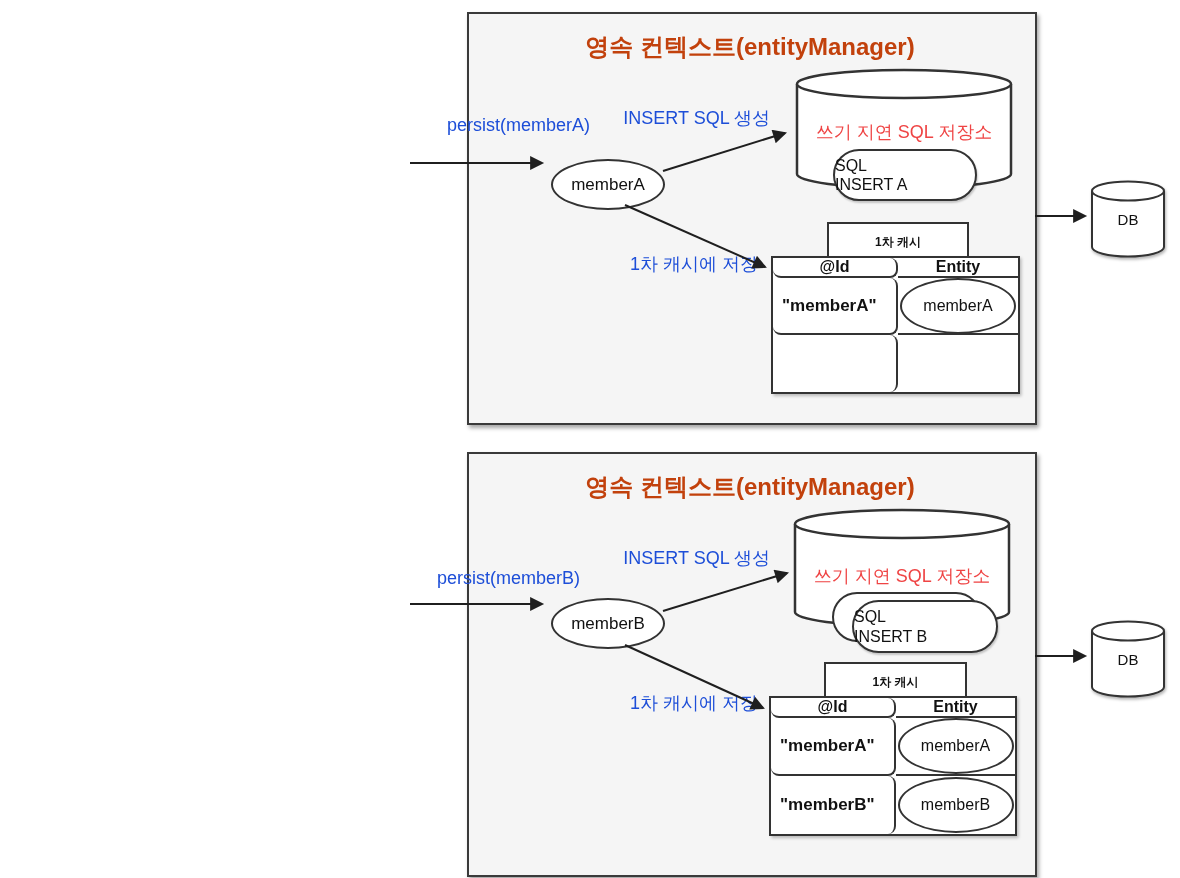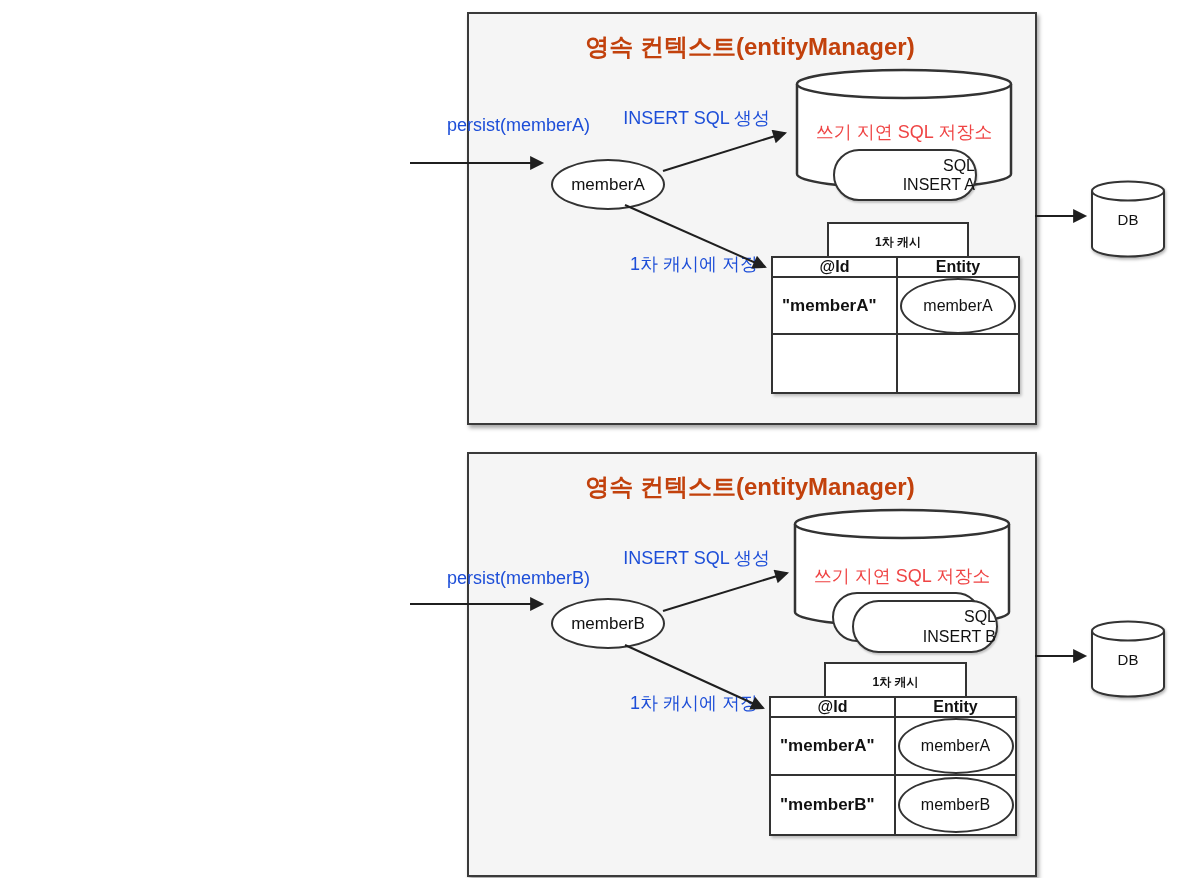--- a/index.html
+++ b/index.html
@@ -19,21 +19,21 @@
   .ptitle{
     width:100%;text-align:center;font-weight:bold;font-size:24px;color:#c2410c;
   }
   .lbl{font-size:18px;white-space:nowrap;text-align:right;color:#1d4ed8;}
   .oval{
     background:#fff;border:2px solid #333;border-radius:50%;
     display:flex;align-items:center;justify-content:center;font-size:17px;
   }
   .stadium{
     background:#fff;border:2.5px solid #333;border-radius:40px;
-    display:flex;flex-direction:column;align-items:flex-end;justify-content:center;
+    display:flex;flex-direction:column;align-items:flex-start;justify-content:center;
     font-size:16px;line-height:1.2;text-align:center;
     box-shadow:1px 2px 2px rgba(0,0,0,.2);
   }
   .stadium.back{box-shadow:none;}
   .cyl-label{
     position:absolute;left:0;width:100%;text-align:center;
     font-size:18px;white-space:nowrap;color:#ef4444;
   }
   .cache-tag{
     background:#fff;border:2px solid #333;display:flex;align-items:center;justify-content:center;
@@ -42,21 +42,21 @@
   .tbl{
     background:#fff;border:2px solid #333;display:grid;
     grid-template-columns:125px 1fr;
     box-shadow:1.5px 2px 3px rgba(0,0,0,.25);
   }
   .tbl .hc{
     font-weight:bold;font-size:16px;display:flex;align-items:center;justify-content:center;
     border-bottom:2px solid #333;
   }
   .tbl .c{display:flex;align-items:center;}
-  .tbl .colsep{border-right:2px solid #333;}
+  .tbl .colsep{border-right:2px solid #333;border-radius:8px;}
   .tbl .rowsep{border-bottom:2px solid #333;}
   .tbl .idc{font-weight:bold;font-size:17px;padding-left:9px;}
   .tbl .enc{justify-content:center;}
   .cell-oval{
     width:112px;height:52px;border:2px solid #333;border-radius:50%;background:#fff;
     display:flex;align-items:center;justify-content:center;font-size:16px;
   }
   svg.overlay{position:absolute;left:0;top:0;z-index:6;pointer-events:none;}
   .shadowed{filter:drop-shadow(1.5px 2px 1.5px rgba(0,0,0,.3));text-decoration:underline;}
 </style>
@@ -104,21 +104,21 @@
       <path d="M2 11 L2 67 A36 9.5 0 0 0 74 67 L74 11" fill="#ffffff" stroke="#333333" stroke-width="2"></path>
       <ellipse cx="38" cy="11" rx="36" ry="9.5" fill="#ffffff" stroke="#333333" stroke-width="2"></ellipse>
     </svg>
     <div class="abs" style="left:0;top:31px;width:100%;text-align:center;font-size:15px;">DB</div>
   </div>
 
 
   <div class="abs pbox" style="left:467px;top:452px;width:566px;height:421px;"></div>
   <div class="abs ptitle" style="left:467px;top:471px;width:566px;">영속 컨텍스트(entityManager)</div>
 
-  <div class="abs lbl" style="left:410px;top:568px;width:180px;">persist(memberB)</div>
+  <div class="abs lbl" style="left:400px;top:568px;width:180px;">persist(memberB)</div>
   <div class="abs lbl" style="left:600px;top:546px;width:170px;">INSERT SQL 생성</div>
   <div class="abs lbl" style="left:608px;top:691px;width:150px;">1차 캐시에 저장</div>
 
   <div class="abs oval" style="left:551px;top:598px;width:110px;height:47px;">memberB</div>
 
   <div class="abs" style="left:793px;top:508px;width:218px;height:130px;">
     <svg width="218" height="130" viewBox="0 0 218 130">
       <path d="M2 16 L2 104 A107 14 0 0 0 216 104 L216 16" fill="#ffffff" stroke="#333333" stroke-width="2.5"></path>
       <ellipse cx="109" cy="16" rx="107" ry="14" fill="#ffffff" stroke="#333333" stroke-width="2.5"></ellipse>
     </svg>

